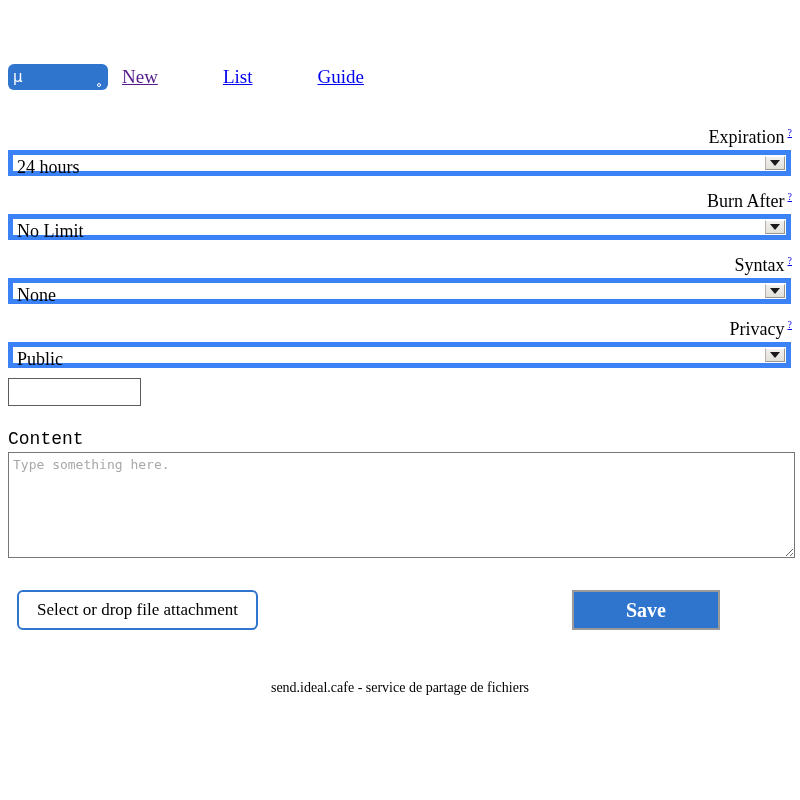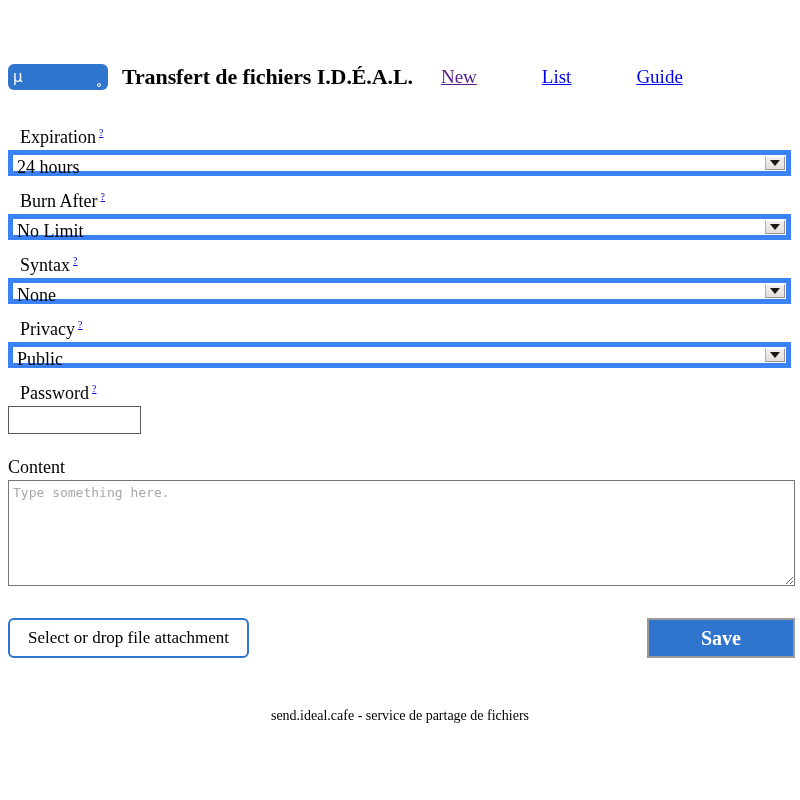--- a/index.html
+++ b/index.html
@@ -76,22 +76,23 @@
     white-space: nowrap;
   }
   .nav a.visited { color: #551a8b; }
   .nav a.unvisited { color: #0000ee; }
   .nav a:last-child { margin-right: 11px; }
 
   
   .field-label {
     font-size: 18px;
     line-height: 22px;
-    margin: 0 0 2px 12px;
+    margin: 0 0 2px 2px;
     display: block;
+    text-align: right;
   }
   .help-link {
     font-size: 10px;
     color: #0000ee;
     text-decoration: underline;
     vertical-align: super;
     margin-left: 3px;
   }
 
   .select-wrap {
@@ -145,20 +146,21 @@
     padding: 2px 4px;
     margin-bottom: 6px;
     outline: none;
   }
 
   .content-label {
     font-size: 18px;
     line-height: 22px;
     margin: 16px 0 2px 0;
     display: block;
+    font-family: Liberation Mono, monospace;
   }
   .content-area {
     width: 787px;
     height: 106px;
     box-sizing: border-box;
     border: 1px solid #767676;
     background: #ffffff;
     font-family: "DejaVu Sans Mono", "Liberation Mono", monospace;
     font-size: 13px;
     line-height: 16px;
@@ -172,21 +174,22 @@
     color: #a8a8a8;
     opacity: 1;
   }
 
   
   .actions {
     display: flex;
     align-items: center;
     justify-content: space-between;
     margin-top: 28px;
-    width: 787px;
+    width: 703px;
+    margin-left: 9px;
   }
   .file-btn {
     border: 2px solid #2f74cd;
     border-radius: 6px;
     background: #ffffff;
     font-family: "Liberation Serif", serif;
     font-size: 17px;
     color: #000000;
     padding: 8px 18px;
     cursor: pointer;
@@ -218,21 +221,20 @@
 
 <div class="page">
 
   <div class="header">
 
     <div class="logo">
       <span class="logo-glyph">µ</span>
       <span class="logo-dot"></span>
     </div>
 
-    <div class="site-title">Transfert de fichiers I.D.É.A.L.</div>
 
     <div class="nav">
       <a href="#" class="visited">New</a>
       <a href="#" class="unvisited">List</a>
       <a href="#" class="unvisited">Guide</a>
     </div>
 
   </div>
 
   <div class="form">
@@ -275,23 +277,20 @@
       <span>Privacy</span><a href="#" class="help-link">?</a>
     </label>
     <div class="select-wrap">
       <div class="select-value">Public</div>
       <div class="select-arrow-btn">
         <span class="arrow-tri"></span>
       </div>
     </div>
 
     
-    <label class="field-label">
-      <span>Password</span><a href="#" class="help-link">?</a>
-    </label>
     <input class="password-input" type="password" value="" style="">
 
     
     <label class="content-label">
       <span>Content</span>
     </label>
     <textarea class="content-area" placeholder="Type something here." style=""></textarea>
 
     
     <div class="actions">

